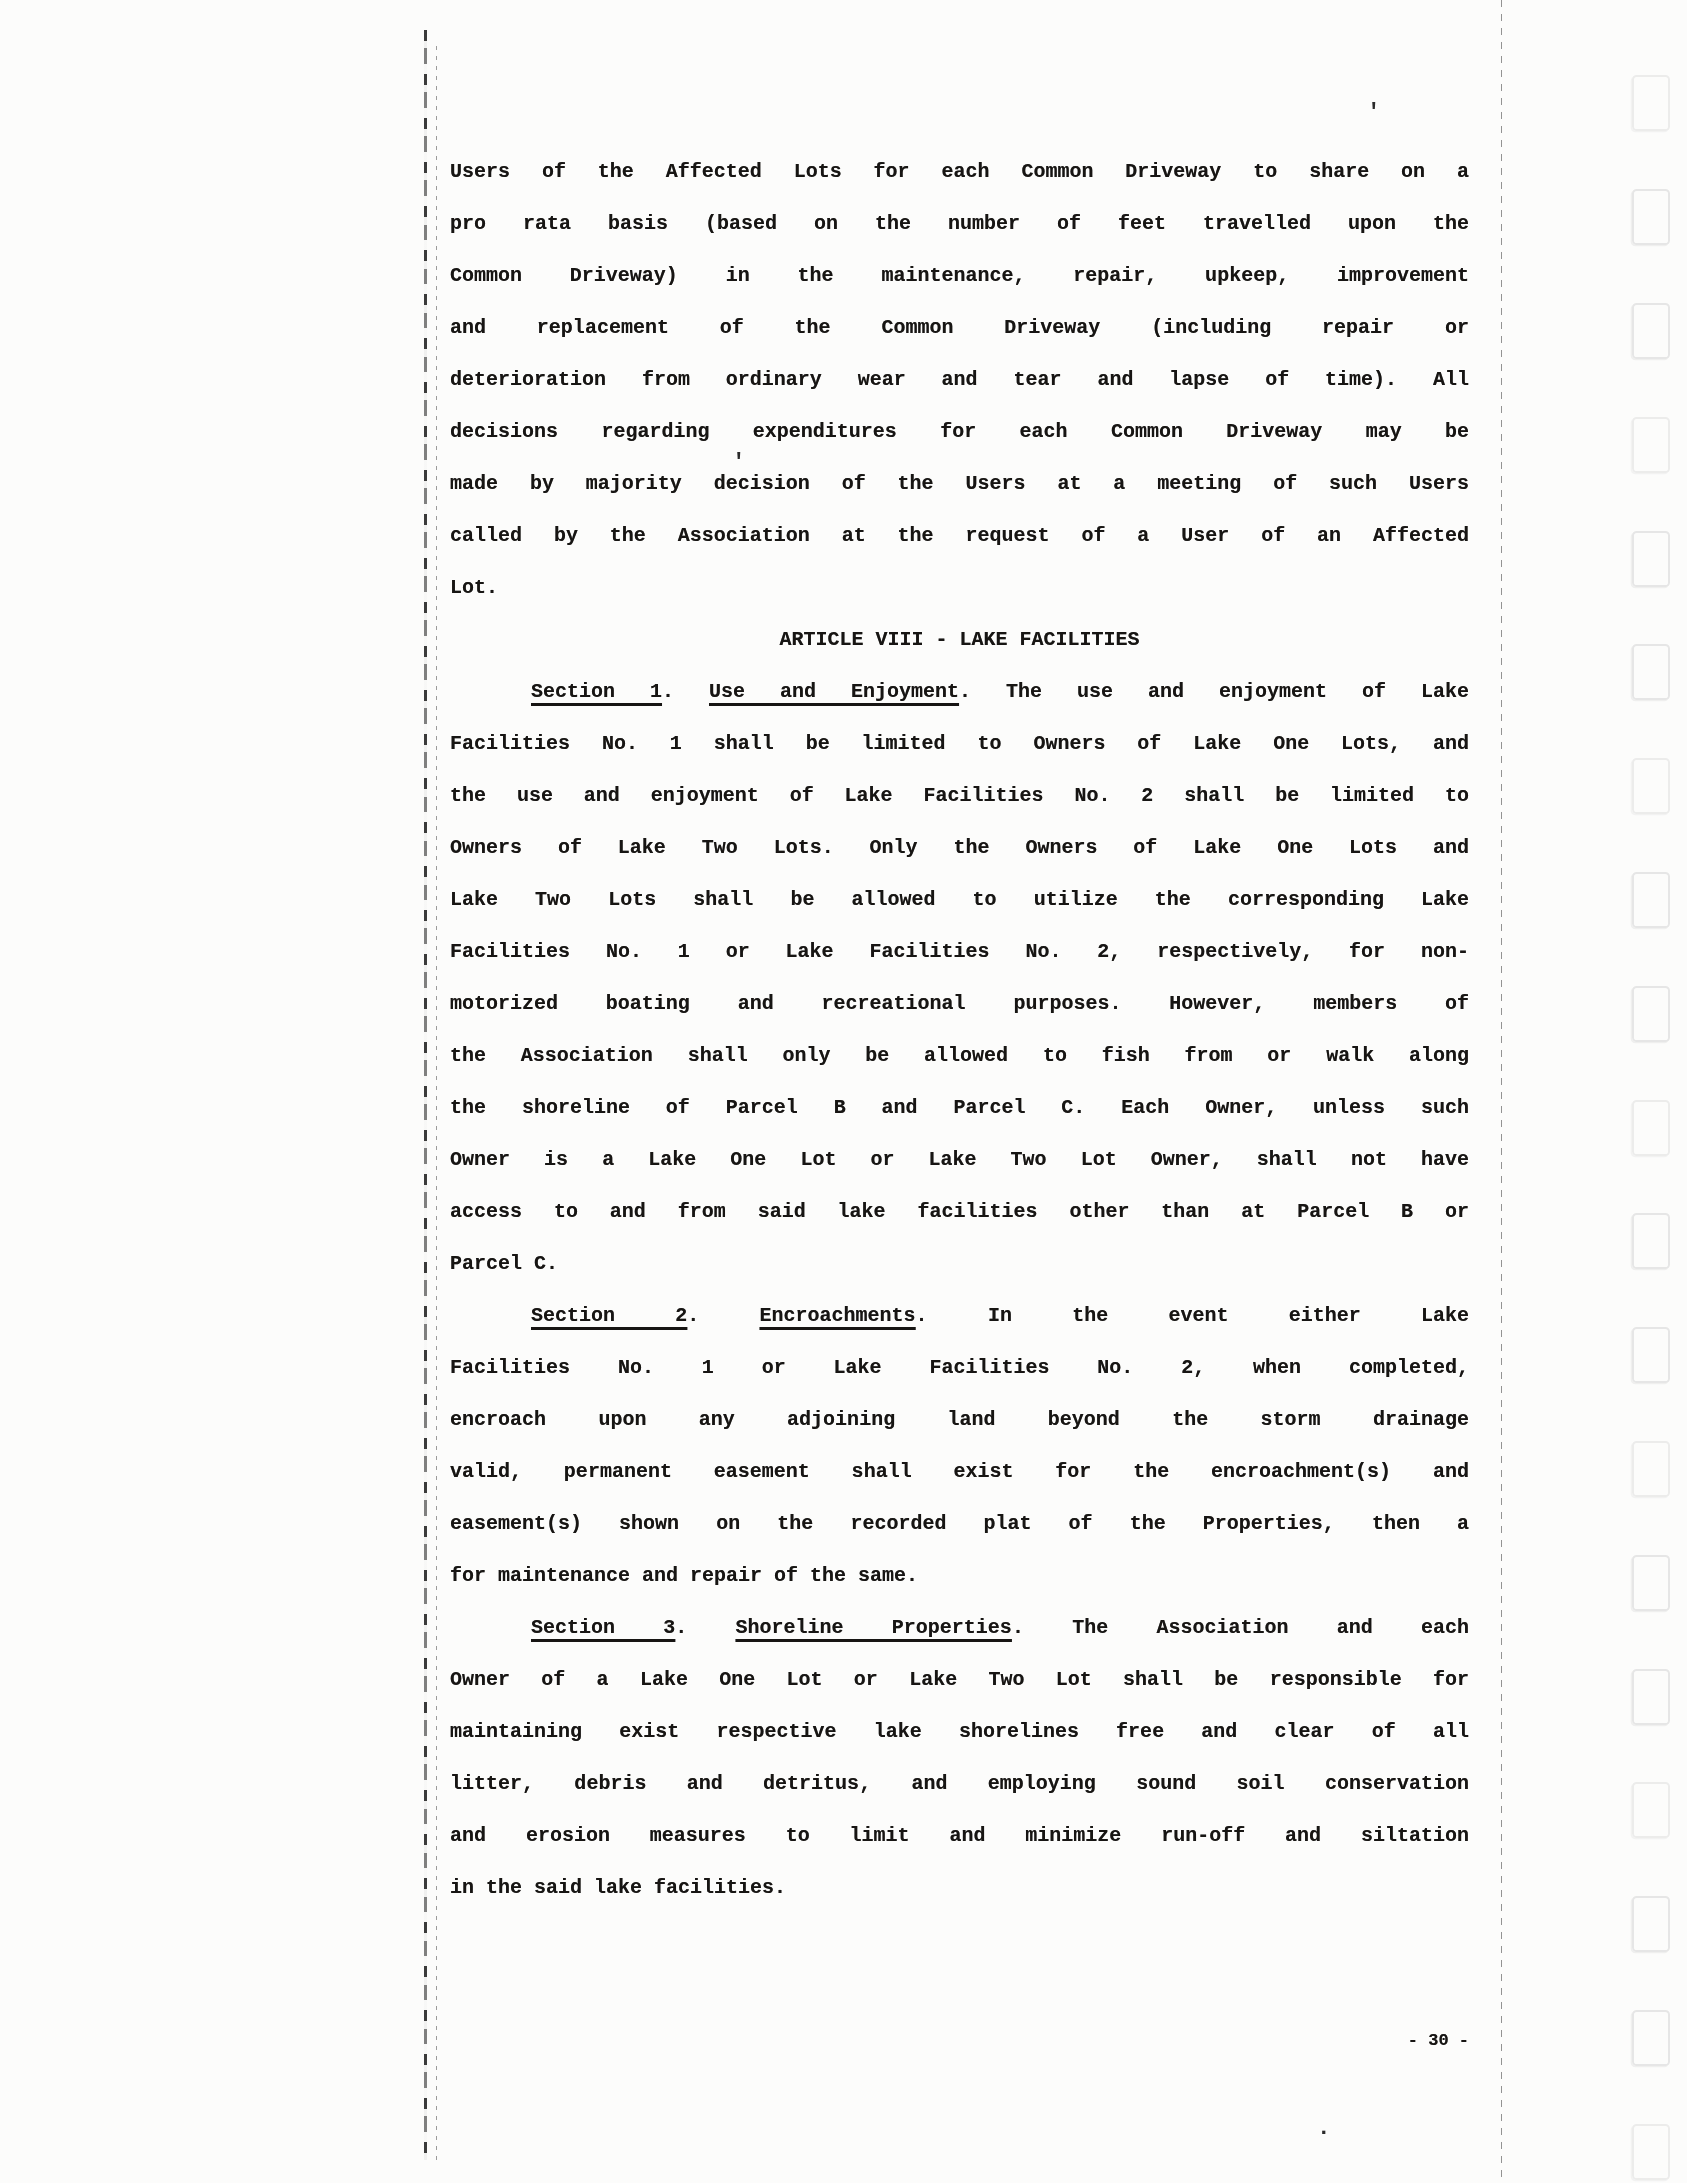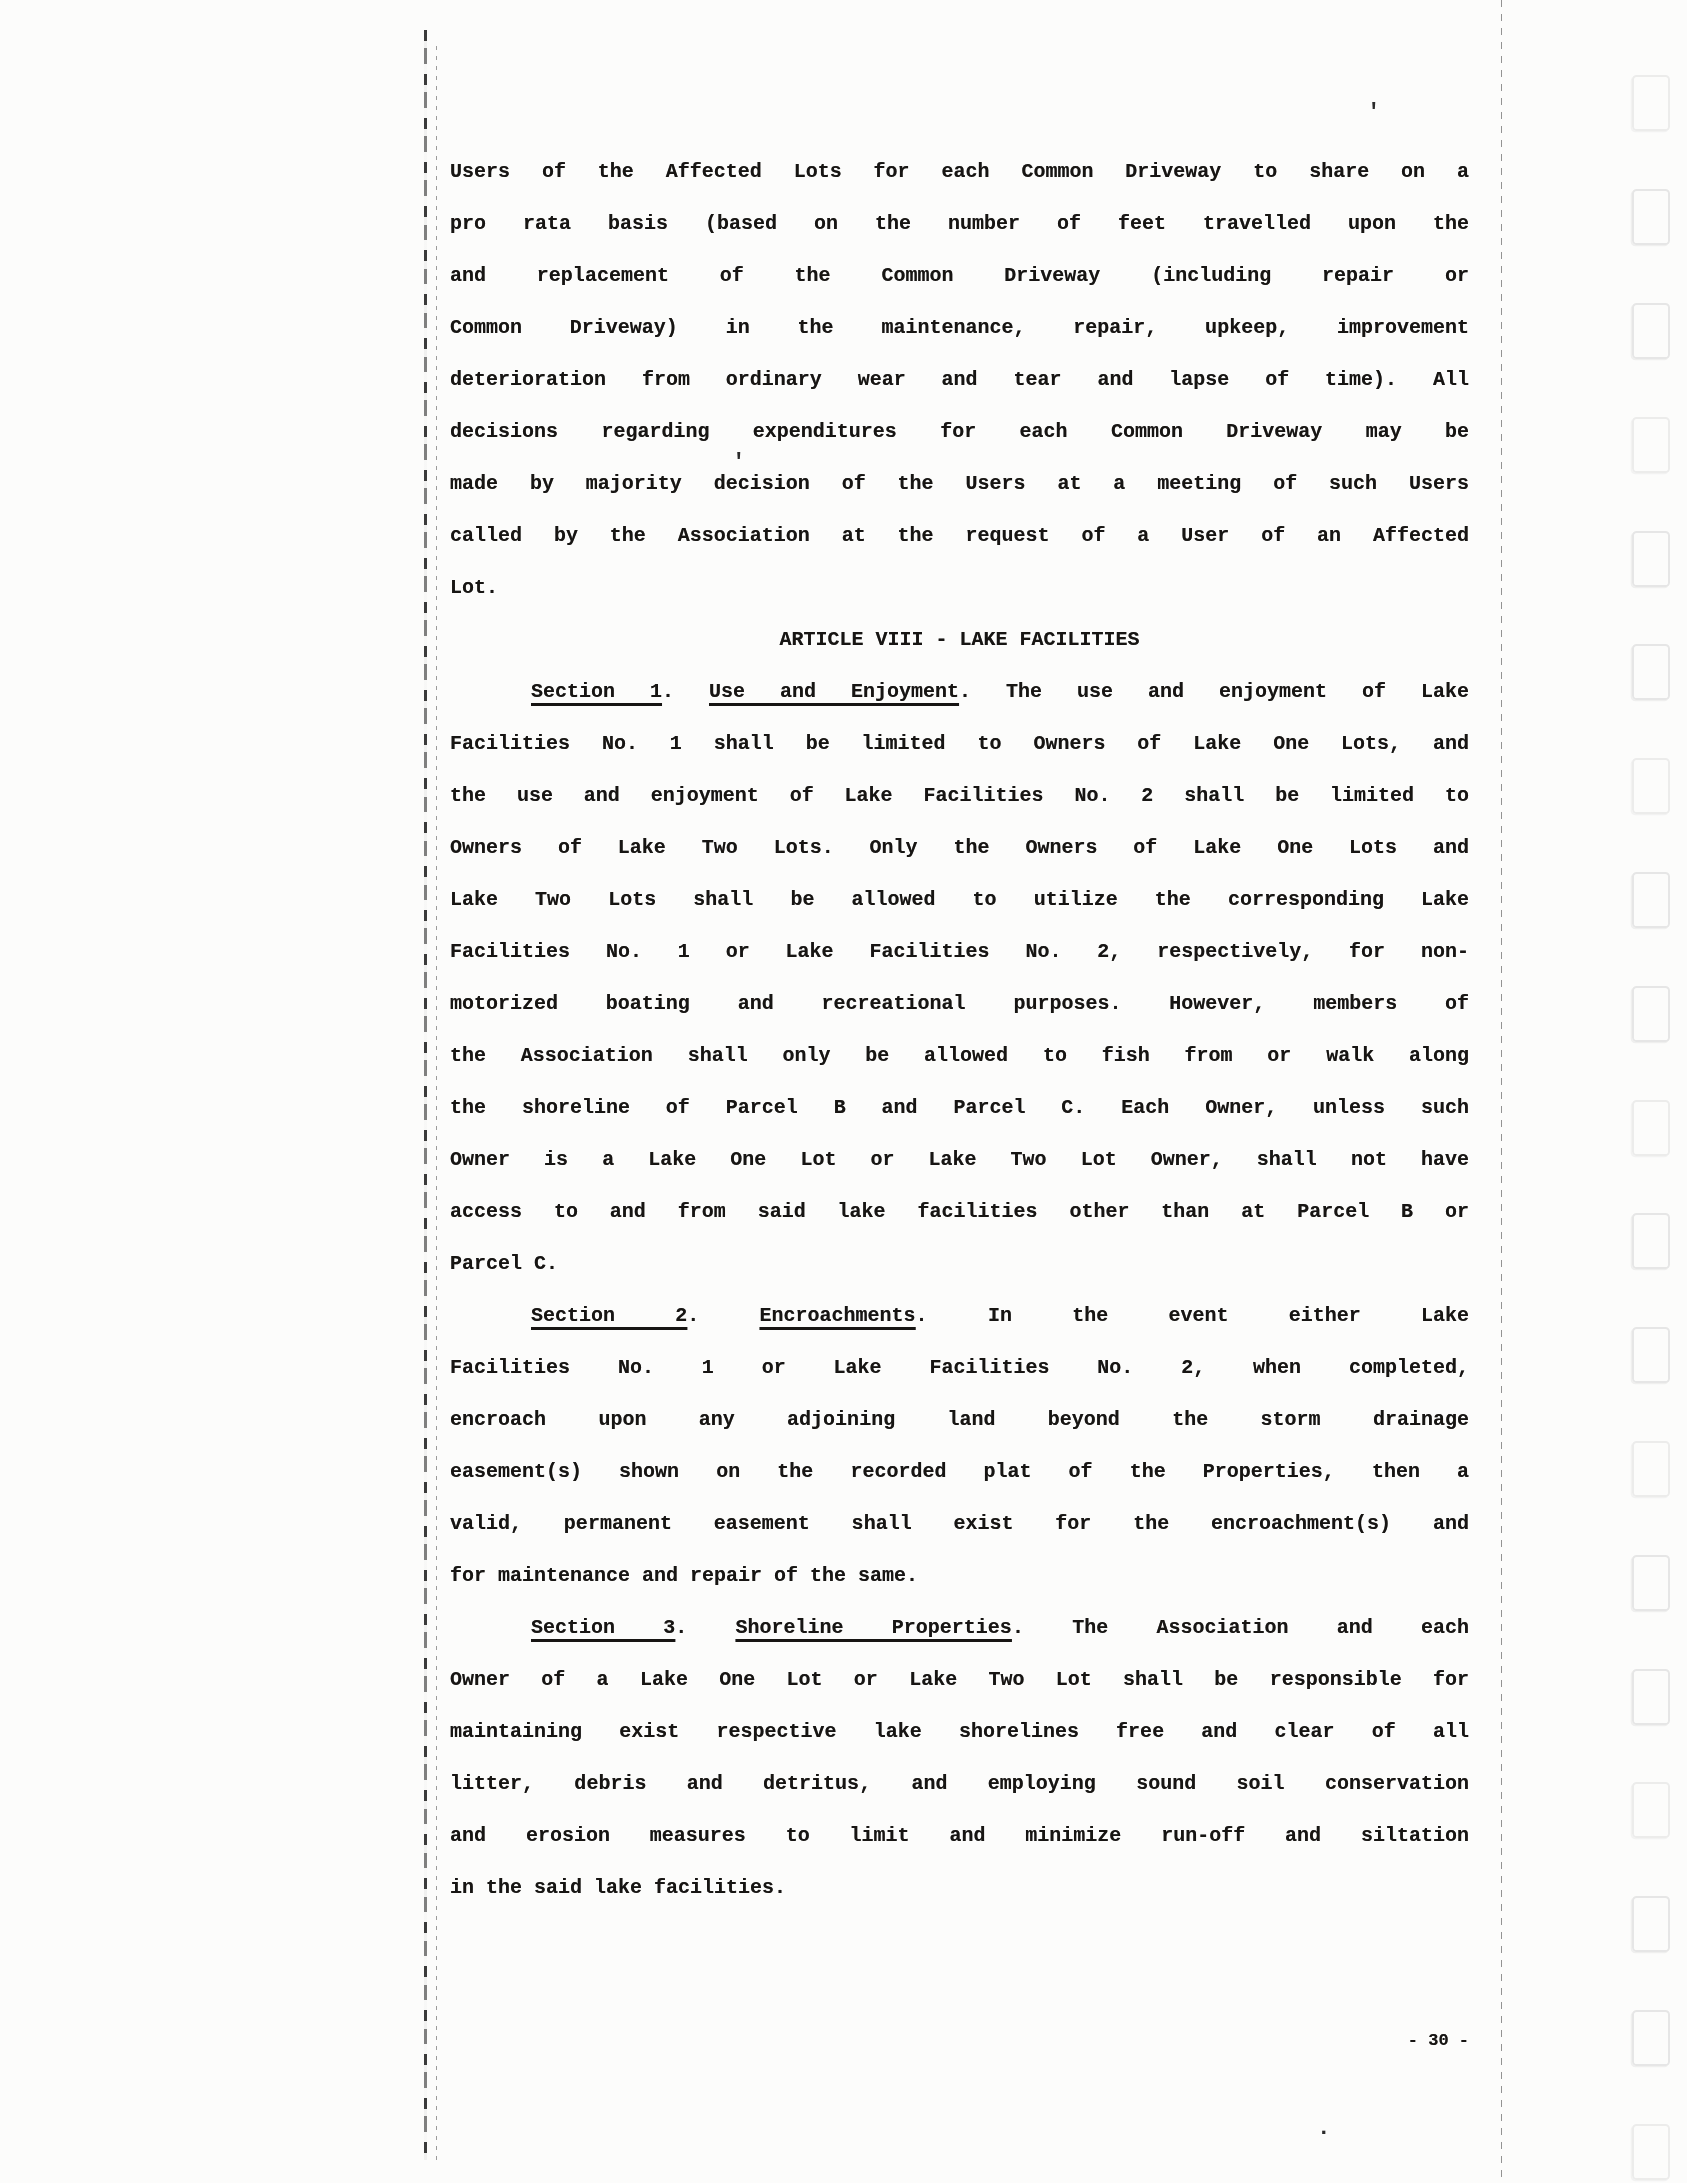--- a/index.html
+++ b/index.html
@@ -126,22 +126,22 @@
       <div class="punch" style="top: 1669px; opacity: 0.9;"></div>
       <div class="punch" style="top: 1782px; opacity: 0.65;"></div>
       <div class="punch" style="top: 1896px; opacity: 0.9;"></div>
       <div class="punch" style="top: 2010px; opacity: 0.9;"></div>
       <div class="punch" style="top: 2124px; opacity: 0.65;"></div>
     </div>
 
   <div class="textblock" id="textblock">
       <div class="line justify"><span>Users of the Affected Lots for each Common Driveway to share on a</span></div>
       <div class="line justify"><span>pro rata basis (based on the number of feet travelled upon the</span></div>
+      <div class="line justify"><span>Common Driveway) in the maintenance, repair, upkeep, improvement</span></div>
       <div class="line justify"><span>and replacement of the Common Driveway (including repair or</span></div>
-      <div class="line justify"><span>Common Driveway) in the maintenance, repair, upkeep, improvement</span></div>
       <div class="line justify"><span>deterioration from ordinary wear and tear and lapse of time).  All</span></div>
       <div class="line justify"><span>decisions regarding expenditures for each Common Driveway may be</span></div>
       <div class="line justify"><span>made by majority decision of the Users at a meeting of such Users</span></div>
       <div class="line justify"><span>called by the Association at the request of a User of an Affected</span></div>
       <div class="line left"><span>Lot.</span></div>
       <div class="line center"><span>ARTICLE VIII - LAKE FACILITIES</span></div>
       <div class="line justify indent"><span class="seg-u">Section 1</span><span>.  </span><span class="seg-u">Use and Enjoyment</span><span>.  The use and enjoyment of Lake</span></div>
       <div class="line justify"><span>Facilities No. 1 shall be limited to Owners of Lake One Lots, and</span></div>
       <div class="line justify"><span>the use and enjoyment of Lake Facilities No. 2 shall be limited to</span></div>
       <div class="line justify"><span>Owners of Lake Two Lots.  Only the Owners of Lake One Lots and</span></div>
@@ -149,22 +149,22 @@
       <div class="line justify"><span>Facilities No. 1 or Lake Facilities No. 2, respectively, for non-</span></div>
       <div class="line justify"><span>motorized boating and recreational purposes.  However, members of</span></div>
       <div class="line justify"><span>the Association shall only be allowed to fish from or walk along</span></div>
       <div class="line justify"><span>the shoreline of Parcel B and Parcel C.  Each Owner, unless such</span></div>
       <div class="line justify"><span>Owner is a Lake One Lot or Lake Two Lot Owner, shall not have</span></div>
       <div class="line justify"><span>access to and from said lake facilities other than at Parcel B or</span></div>
       <div class="line left"><span>Parcel C.</span></div>
       <div class="line justify indent"><span class="seg-u">Section 2</span><span>.  </span><span class="seg-u">Encroachments</span><span>.  In the event either Lake</span></div>
       <div class="line justify"><span>Facilities No. 1 or Lake Facilities No. 2, when completed,</span></div>
       <div class="line justify"><span>encroach upon any adjoining land beyond the storm drainage</span></div>
+      <div class="line justify"><span>valid, permanent easement shall exist for the encroachment(s) and</span></div>
       <div class="line justify"><span>easement(s) shown on the recorded plat of the Properties, then a</span></div>
-      <div class="line justify"><span>valid, permanent easement shall exist for the encroachment(s) and</span></div>
       <div class="line left"><span>for maintenance and repair of the same.</span></div>
       <div class="line justify indent"><span class="seg-u">Section 3</span><span>.  </span><span class="seg-u">Shoreline Properties</span><span>.  The Association and each</span></div>
       <div class="line justify"><span>Owner of a Lake One Lot or Lake Two Lot shall be responsible for</span></div>
       <div class="line justify"><span>maintaining exist respective lake shorelines free and clear of all</span></div>
       <div class="line justify"><span>litter, debris and detritus, and employing sound soil conservation</span></div>
       <div class="line justify"><span>and erosion measures to limit and minimize run-off and siltation</span></div>
       <div class="line left"><span>in the said lake facilities.</span></div>
     </div>
 
   <div class="pageno">- 30 -</div>

